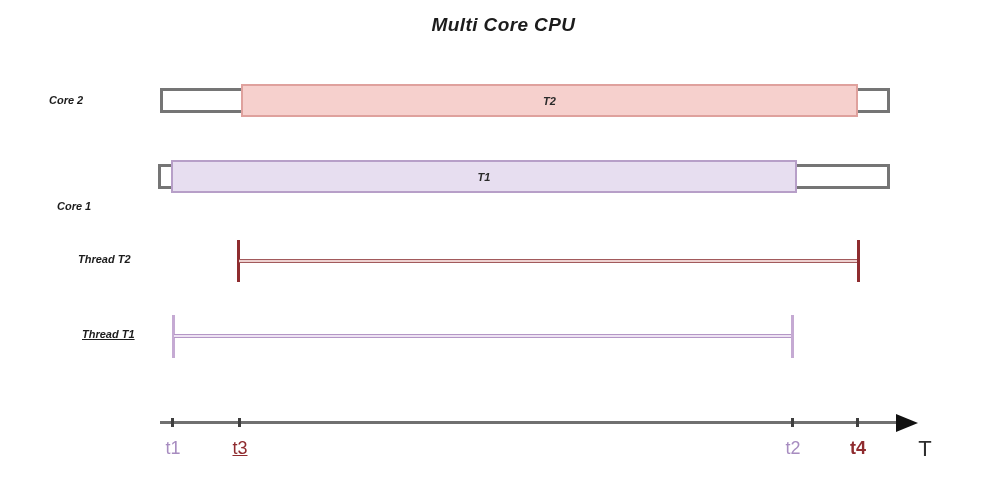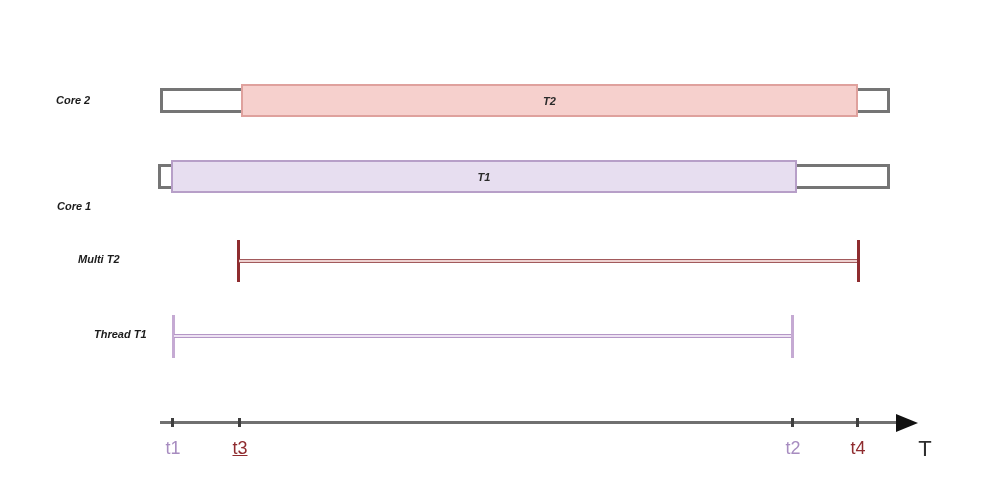--- a/index.html
+++ b/index.html
@@ -7,24 +7,24 @@
     position:relative; width:1007px; height:487px; background:#ffffff;
     font-family:"Liberation Sans", sans-serif; overflow:hidden;
   }
   .title {
     position:absolute; top:14px; left:0; width:1007px; text-align:center;
     font-size:19px; font-weight:bold; font-style:italic; color:#1c1c1c; letter-spacing:0.4px;
   }
   .row-label {
     position:absolute; font-size:11px; font-weight:bold; font-style:italic; color:#1c1c1c;
   }
-  #core2-label  { left:56px;  top:94px;  }
+  #core2-label  { left:49px;  top:94px;  }
   #core1-label  { left:57px;  top:170px;margin-top:30px; }
   #threadT2-label { left:78px; top:253px; }
-  #threadT1-label { left:94px; top:328px; }
+  #threadT1-label { left:82px; top:328px;text-decoration:underline; }
 
   .core-rect {
     position:absolute; background:#ffffff; border:3px solid #757575; box-sizing:border-box;
   }
   #core2-rect { left:160px; top:88px;  width:730px; height:25px; }
   #core1-rect { left:158px; top:164px; width:732px; height:25px; }
 
   .task-bar {
     position:absolute; box-sizing:border-box;
     display:flex; align-items:center; justify-content:center;
@@ -51,43 +51,44 @@
   #axis-arrow {
     position:absolute; left:896px; top:414px; width:0; height:0;
     border-left:22px solid #111111; border-top:9px solid transparent; border-bottom:9px solid transparent;
   }
   .tick { position:absolute; top:418px; width:3px; height:9px; background:#3f3f3f; }
   #tick-t1 { left:171px; } #tick-t3 { left:238px; } #tick-t2 { left:791px; } #tick-t4 { left:856px; }
 
   .tick-label { position:absolute; top:438px; width:40px; text-align:center; font-size:18px; }
   .tick-label.purple { color:var(--tick-label-purple); }
   .tick-label.red    { color:var(--tick-label-red); }
-  #label-t1 { left:153px; } #label-t3 { left:220px;text-decoration:underline; } #label-t2 { left:773px; } #label-t4 { left:838px; }
+  #label-t1 { left:153px; } #label-t3 { left:220px;text-decoration:underline; } #label-t2 { left:773px; } #label-t4 { left:838px;font-weight:bold; }
   #axis-label-T { position:absolute; left:905px; top:436px; width:40px; text-align:center;
                   font-size:22px; color:#2e2e2e; }
 </style>
 </head>
 <body>
 
 <div class="canvas">
 
+  <div class="title">Multi Core CPU</div>
 
   <div class="row-label" id="core2-label">Core 2</div>
   <div class="core-rect" id="core2-rect"></div>
   <div class="task-bar" id="core2-bar">
     <span>T2</span>
   </div>
 
   <div class="row-label" id="core1-label">Core 1</div>
   <div class="core-rect" id="core1-rect"></div>
   <div class="task-bar" id="core1-bar">
     <span>T1</span>
   </div>
 
-  <div class="row-label" id="threadT2-label">Multi T2</div>
+  <div class="row-label" id="threadT2-label">Thread T2</div>
   <div class="thread-line" id="threadT2-line">
     <div class="cap left"></div>
     <div class="hline"></div>
     <div class="cap right"></div>
   </div>
 
   <div class="row-label" id="threadT1-label">Thread T1</div>
   <div class="thread-line" id="threadT1-line">
     <div class="cap left"></div>
     <div class="hline"></div>

